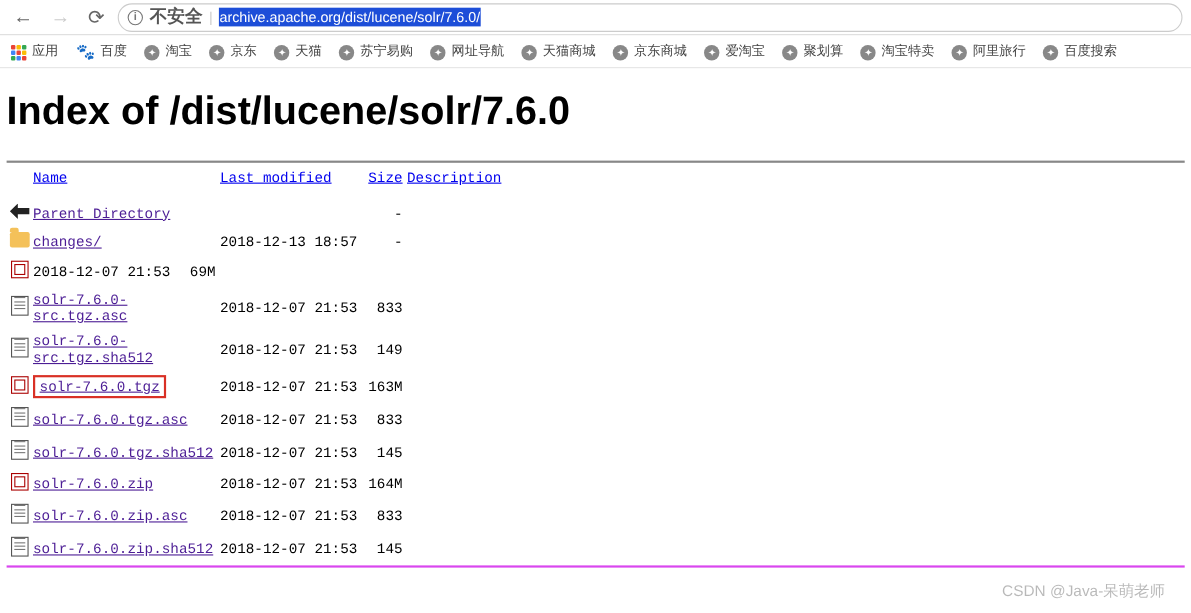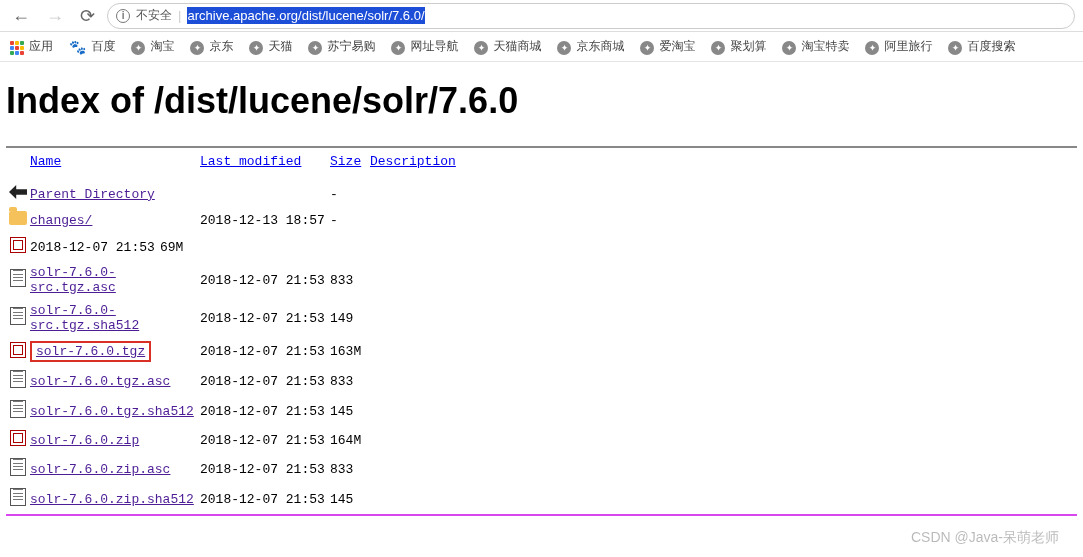--- a/index.html
+++ b/index.html
@@ -44,21 +44,21 @@
     border: 1px solid #777;
     border-radius: 50%;
     width: 14px;
     height: 14px;
     display: flex;
     align-items: center;
     justify-content: center;
     font-weight: bold;
     font-size: 10px;
   }
-  .addr-insecure { color: #555; font-size: 12px; white-space: nowrap; }
+  .addr-insecure { color: #555; font-size: 16px; white-space: nowrap; font-weight: bold; }
   .addr-sep { color: #ccc; }
   .addr-url { color: #222; }
   .addr-url-sel { background: #1d4ed8; color: #fff; padding: 1px 0; }
   .bookmarks {
     display: flex;
     align-items: center;
     padding: 4px 10px;
     gap: 16px;
     border-bottom: 1px solid #e5e5e5;
     height: 30px;
@@ -111,21 +111,21 @@
   }
   .hdr-row, .row {
     display: flex;
     align-items: center;
     padding: 4px 0;
   }
   .hdr-row { padding-bottom: 12px; padding-top: 6px; }
   .col-icon { width: 24px; text-align: center; }
   .col-name { width: 170px; }
   .col-mod  { width: 130px; }
-  .col-size { width: 40px; padding-right: 4px; }
+  .col-size { width: 40px; text-align: right; padding-right: 4px; }
   .col-desc { flex: 1; }
   .hdr {
     color: #0000ee;
     text-decoration: underline;
     cursor: pointer;
   }
   .fname {
     color: #4c1d95;
     text-decoration: underline;
     cursor: pointer;

